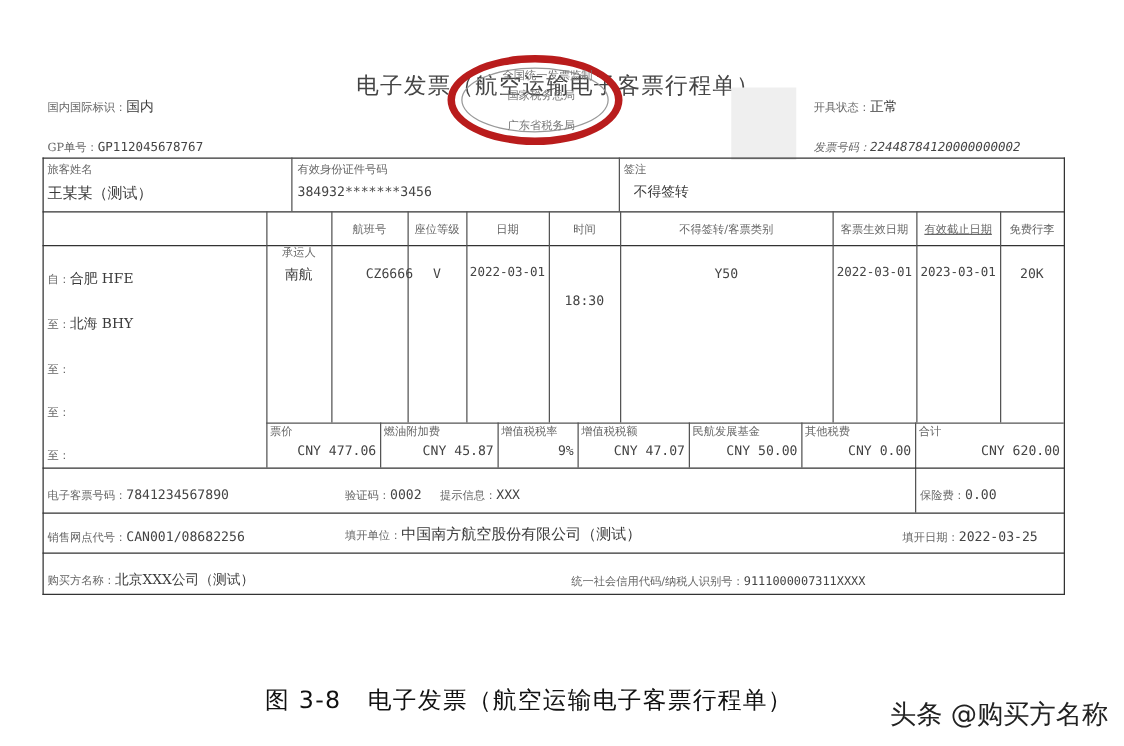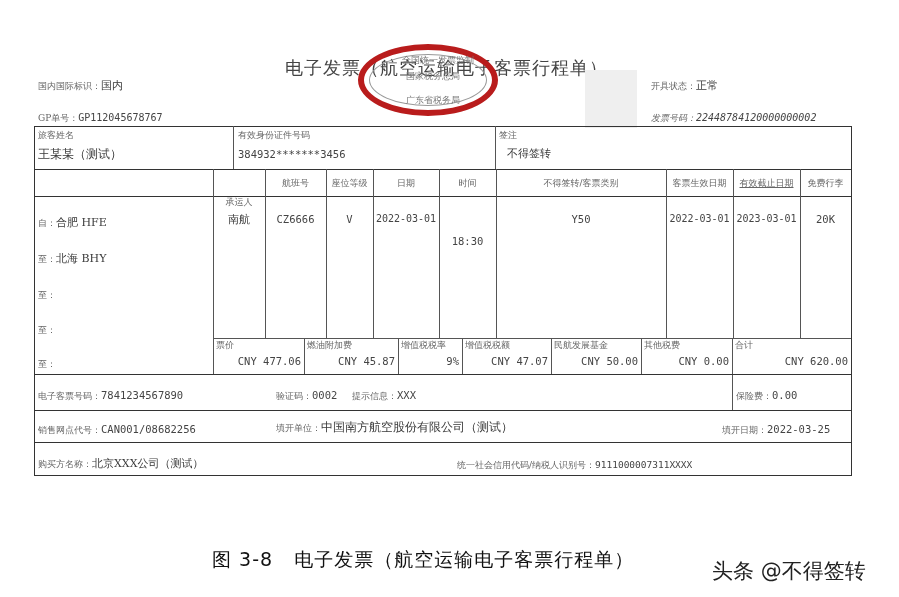--- a/index.html
+++ b/index.html
@@ -103,21 +103,21 @@
 <div class="abs lbl cell-c" style="left:733px; top:177px; width:67px;text-decoration:underline;">有效截止日期</div>
 <div class="abs lbl cell-c" style="left:800px; top:177px; width:51px;">免费行李</div>
 
 <div class="abs" style="left:38px; top:211px;"><span class="lbl">自：</span><span class="val">合肥 HFE</span></div>
 <div class="abs" style="left:38px; top:247px;"><span class="lbl">至：</span><span class="val">北海 BHY</span></div>
 <div class="abs" style="left:38px; top:283px;"><span class="lbl">至：</span><span class="val"></span></div>
 <div class="abs" style="left:38px; top:318px;"><span class="lbl">至：</span><span class="val"></span></div>
 <div class="abs" style="left:38px; top:352px;"><span class="lbl">至：</span><span class="val"></span></div>
 
 <div class="abs val cell-c" style="left:213px; top:212px; width:52px;">南航</div>
-<div class="abs mono cell-c" style="left:265px; top:213px; width:61px;">CZ6666</div>
+<div class="abs mono cell-c" style="left:265px; top:213px; width:61px;padding-left:16px;">CZ6666</div>
 <div class="abs mono cell-c" style="left:326px; top:213px; width:47px;">V</div>
 <div class="abs mono cell-c" style="left:373px; top:213px; width:66px; font-size:10px;">2022-03-01</div>
 <div class="abs mono cell-c" style="left:439px; top:213px; width:57px;margin-top:22px;">18:30</div>
 <div class="abs mono cell-c" style="left:496px; top:213px; width:170px;">Y50</div>
 <div class="abs mono cell-c" style="left:666px; top:213px; width:67px; font-size:10px;">2022-03-01</div>
 <div class="abs mono cell-c" style="left:733px; top:213px; width:67px; font-size:10px;">2023-03-01</div>
 <div class="abs mono cell-c" style="left:800px; top:213px; width:51px;">20K</div>
 
 <div class="abs lbl" style="left:216px; top:339px;">票价</div>
 <div class="abs mono" style="left:213px; top:355px; width:88px; text-align:right;">CNY 477.06</div>
@@ -160,13 +160,13 @@
 <div class="abs" style="left:38px; top:452px;">
   <span class="lbl">购买方名称：</span><span class="val">北京XXX公司（测试）</span>
 </div>
 <div class="abs" style="left:457px; top:453px;">
   <span class="lbl">统一社会信用代码/纳税人识别号：</span><span class="mono" style="font-size:9.5px">9111000007311XXXX</span>
 </div>
 
 <div class="abs caption" style="left:212px; top:547px;">
   <span>图  3-8</span>&nbsp;&nbsp;&nbsp;<span>电子发票（航空运输电子客票行程单）</span>
 </div>
-<div class="abs watermark" style="left:712px; top:557px;">头条 @不得签转</div>
+<div class="abs watermark" style="left:712px; top:557px;">头条 @购买方名称</div>
 
 </body></html>

